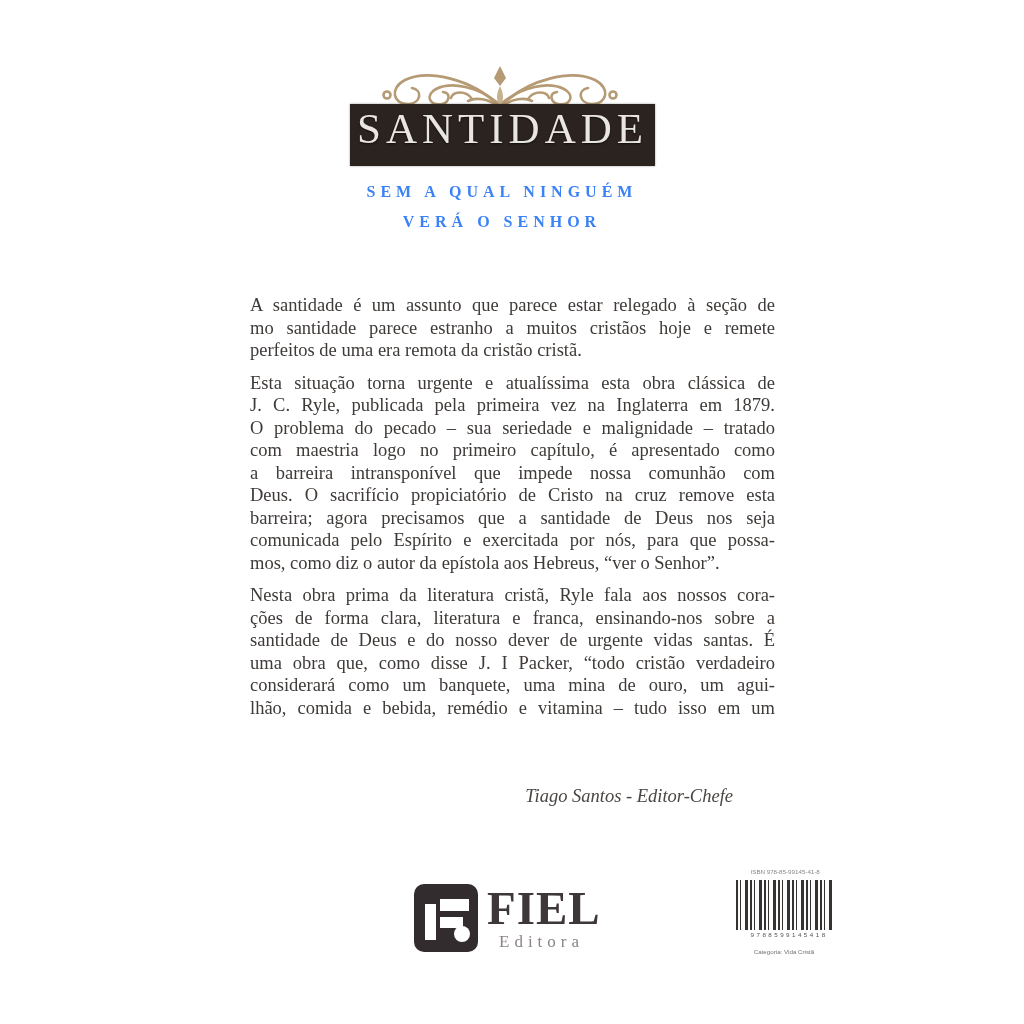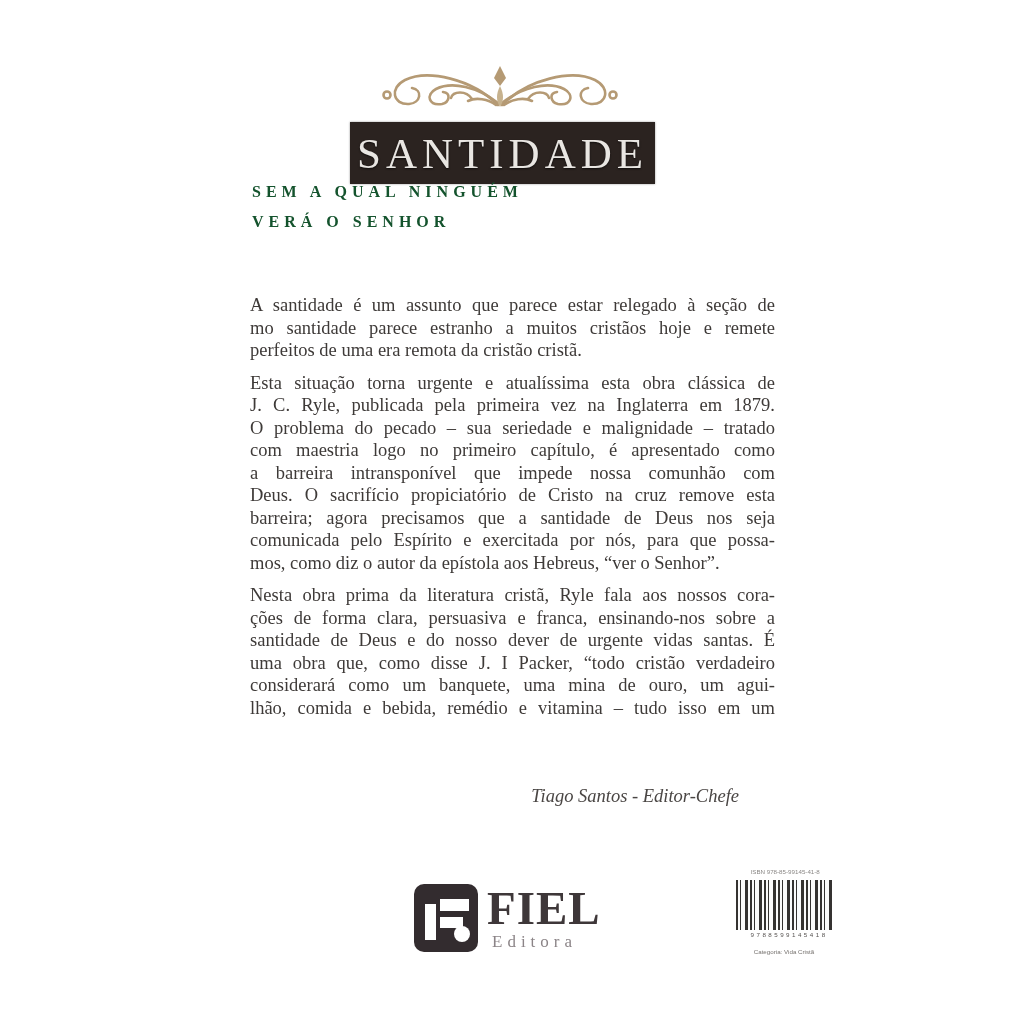--- a/index.html
+++ b/index.html
@@ -3,30 +3,30 @@
 <meta charset="utf-8">
 <style>
   html,body{margin:0;padding:0;background:#ffffff;}
   .page{
     position:relative;width:1024px;height:1024px;background:#ffffff;overflow:hidden;
     font-family:"Liberation Serif", serif;
   }
   
   .ornament{position:absolute;left:368px;top:64px;width:264px;height:44px;}
   .title-box{
-    position:absolute;left:350px;top:122px;width:305px;height:62px;
-    background:#2b2320;display:flex;align-items:center;justify-content:center;
+    position:absolute;left:350px;top:104px;width:305px;height:62px;
+    background:#2b2320;display:flex;align-items:flex-start;justify-content:center;
     box-shadow:0 0 2px rgba(0,0,0,.4);
   }
   .title-box h1{
     margin:0;font-size:43px;font-weight:400;letter-spacing:5px;
     color:#e9e6e2;text-shadow:0 1px 2px rgba(0,0,0,.65);
     font-family:"Liberation Serif", serif;
   }
-  .subtitle{position:absolute;left:252px;top:183px;width:500px;text-align:left;color:#14532d;}
+  .subtitle{position:absolute;left:252px;top:183px;width:500px;text-align:center;color:#3b82f6;}
   .subtitle .sub-line{font-size:16px;font-weight:700;letter-spacing:5px;margin-bottom:12px;}
   
   .synopsis{
     position:absolute;left:250px;top:294px;width:533px;
     font-size:18.5px;line-height:22.5px;color:#3e3a38;
   }
   .para{margin:0 8px 10px 0;}
   .line{text-align:justify;text-align-last:justify;white-space:normal;}
   .line.last{text-align-last:left;}
   .signature{
@@ -41,21 +41,21 @@
   }
   .mark .m-arm1{position:absolute;left:26px;top:15px;width:29px;height:12px;background:#fff;}
   .mark .m-arm2{position:absolute;left:26px;top:33px;width:23px;height:11px;background:#fff;}
   .mark .m-stem{position:absolute;left:11px;top:20px;width:11px;height:36px;background:#fff;}
   .mark .m-dot{position:absolute;left:40px;top:42px;width:16px;height:16px;border-radius:50%;background:#fff;}
   .pubtext{margin-left:9px;}
   .pub-name{
     font-size:47px;font-weight:700;color:#3e3739;letter-spacing:1px;line-height:48px;
     font-family:"Liberation Serif", serif;
   }
-  .pub-sub{font-size:17px;color:#8b8487;letter-spacing:5px;margin-top:0px;margin-left:5px;}
+  .pub-sub{font-size:17px;color:#8b8487;letter-spacing:5px;margin-top:0px;margin-left:12px;}
   
   .barcode-block{position:absolute;left:730px;top:868px;width:108px;text-align:center;color:#6f6c6a;}
   .tiny{
     font-family:"Liberation Sans", sans-serif;font-size:10px;white-space:nowrap;
     transform:scale(0.62);transform-origin:center top;
   }
   .isbn{height:10px;color:#8a8785;}
   .bars{
     width:96px;height:50px;margin:2px auto 0 auto;
     background-image:repeating-linear-gradient(90deg,
@@ -112,29 +112,29 @@
         <div class="line"><span>O problema do pecado – sua seriedade e malignidade – tratado</span></div>
         <div class="line"><span>com maestria logo no primeiro capítulo, é apresentado como</span></div>
         <div class="line"><span>a barreira intransponível que impede nossa comunhão com</span></div>
         <div class="line"><span>Deus. O sacrifício propiciatório de Cristo na cruz remove esta</span></div>
         <div class="line"><span>barreira; agora precisamos que a santidade de Deus nos seja</span></div>
         <div class="line"><span>comunicada pelo Espírito e exercitada por nós, para que possa-</span></div>
         <div class="line last"><span>mos, como diz o autor da epístola aos Hebreus, “ver o Senhor”.</span></div>
       </div>
       <div class="para">
         <div class="line"><span>Nesta obra prima da literatura cristã, Ryle fala aos nossos cora-</span></div>
-        <div class="line"><span>ções de forma clara, persuasiva e franca, ensinando-nos sobre a</span></div>
+        <div class="line"><span>ções de forma clara, literatura e franca, ensinando-nos sobre a</span></div>
         <div class="line"><span>santidade de Deus e do nosso dever de urgente vidas santas. É</span></div>
         <div class="line"><span>uma obra que, como disse J. I Packer, “todo cristão verdadeiro</span></div>
         <div class="line"><span>considerará como um banquete, uma mina de ouro, um agui-</span></div>
         <div class="line"><span>lhão, comida e bebida, remédio e vitamina – tudo isso em um</span></div>
       </div>
     </div>
 
-  <div class="signature-wrap" style="position:absolute;left:262px;top:780px;width:533px;">
+  <div class="signature-wrap" style="position:absolute;left:256px;top:780px;width:533px;">
     <div class="signature">Tiago Santos - Editor-Chefe</div>
   </div>
 
   <div class="publisher">
     <div class="mark" style="background: rgb(51, 44, 47);">
       <div class="m-arm1"></div>
       <div class="m-arm2"></div>
       <div class="m-stem"></div>
       <div class="m-dot"></div>
     </div>

